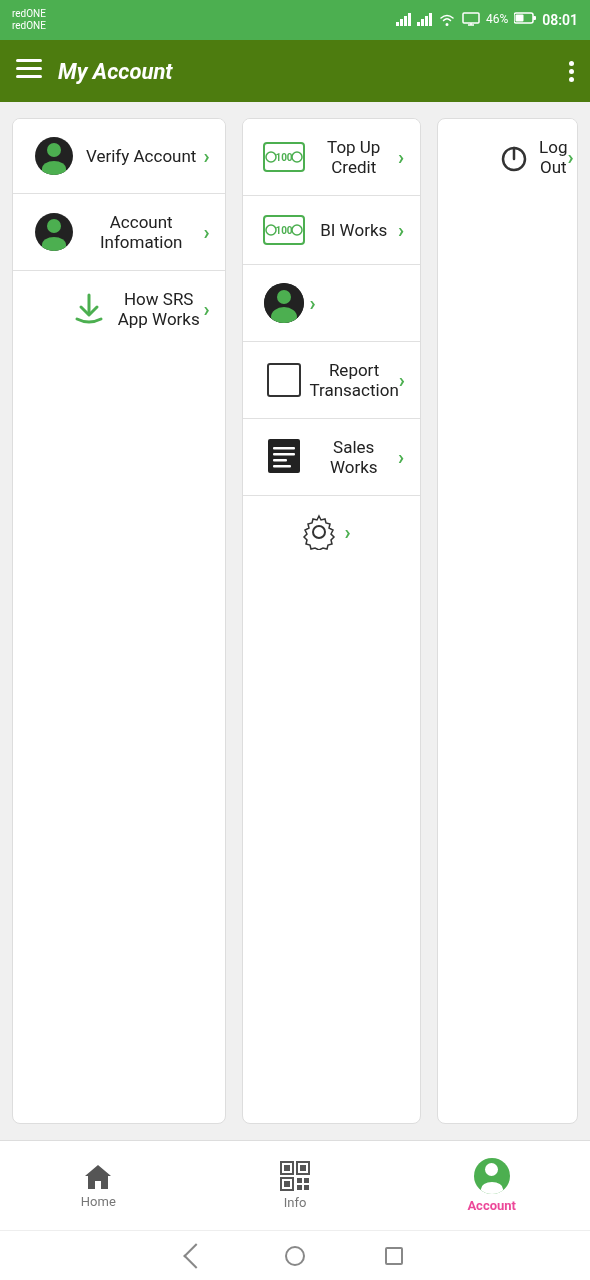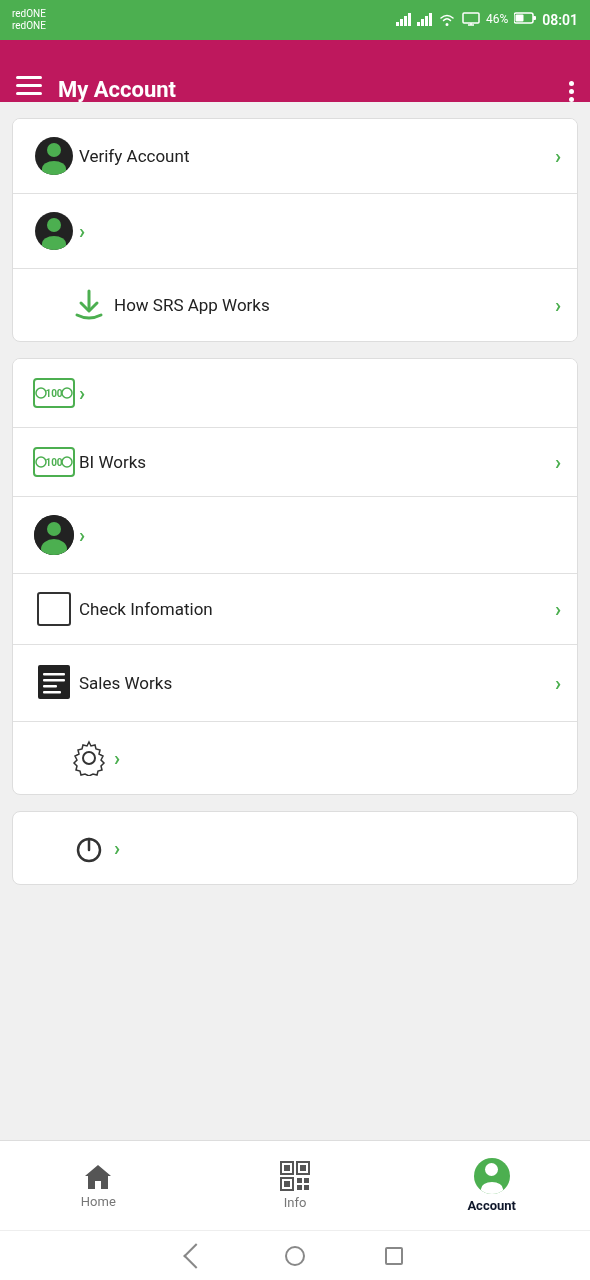--- a/index.html
+++ b/index.html
@@ -36,26 +36,27 @@
     }
     .signal-bars {
       display: flex; align-items: flex-end; gap: 1px; height: 14px;
     }
     .signal-bars span {
       background: white; width: 3px; display: block;
     }
 
     
     .top-bar {
-      background: #be185d;
+      background: #4d7c0f;
       height: 62px;
       display: flex;
-      align-items: flex-end;
+      align-items: center;
       padding: 0 16px;
       gap: 16px;
+      font-style: italic;
     }
     .hamburger-icon {
       color: white;
       font-size: 24px;
       cursor: pointer;
     }
     .top-bar-title {
       flex: 1;
       color: white;
       font-size: 22px;
@@ -74,22 +75,23 @@
       width: 5px; height: 5px;
       background: white;
       border-radius: 50%;
     }
 
     
     .content {
       flex: 1;
       padding: 16px 12px;
       display: flex;
-      flex-direction: column;
+      flex-direction: row;
       gap: 16px;
+      text-align: center;
     }
 
     
     .menu-card {
       background: white;
       border: 1px solid #ddd;
       border-radius: 8px;
       overflow: hidden;
     }
 
@@ -168,21 +170,21 @@
       gap: 4px;
       cursor: pointer;
       height: 100%;
       text-align: center;
     }
     .nav-item-label {
       font-size: 13px;
       color: #777;
     }
     .nav-item-label.active {
-      color: #0f172a;
+      color: #ec4899;
       font-weight: bold;
     }
 
     
     .icon-account-person {
       width: 36px; height: 36px;
       background: #4caf50;
       border-radius: 50%;
       display: flex;
       align-items: center;
@@ -304,20 +306,21 @@
         <div class="icon-person"></div>
       </div>
       <div class="menu-label">Verify Account</div>
       <div class="chevron">›</div>
     </div>
 
     <div class="menu-item">
       <div class="menu-icon">
         <div class="icon-person"></div>
       </div>
+      <div class="menu-label">Account Infomation</div>
       <div class="chevron">›</div>
     </div>
 
     <div class="menu-item">
       <div class="menu-icon">
         <svg width="36" height="36" viewBox="0 0 36 36">
           <line x1="18" y1="4" x2="18" y2="22" stroke="#4caf50" stroke-width="3" stroke-linecap="round"></line>
           <polyline points="10,16 18,24 26,16" stroke="#4caf50" stroke-width="3" fill="none" stroke-linecap="round" stroke-linejoin="round"></polyline>
           <path d="M6 28 Q18 34 30 28" stroke="#4caf50" stroke-width="3" fill="none" stroke-linecap="round"></path>
         </svg>
@@ -331,20 +334,21 @@
 
     <div class="menu-item">
       <div class="menu-icon">
         <svg width="44" height="32" viewBox="0 0 44 32">
           <rect x="2" y="2" width="40" height="28" rx="3" stroke="#4caf50" stroke-width="2" fill="white"></rect>
           <circle cx="9" cy="16" r="5" stroke="#4caf50" stroke-width="1.5" fill="white"></circle>
           <circle cx="35" cy="16" r="5" stroke="#4caf50" stroke-width="1.5" fill="white"></circle>
           <text x="22" y="20" text-anchor="middle" font-size="10" font-weight="bold" fill="#4caf50">100</text>
         </svg>
       </div>
+      <div class="menu-label">Top Up Credit</div>
       <div class="chevron">›</div>
     </div>
 
     <div class="menu-item">
       <div class="menu-icon">
         <svg width="44" height="32" viewBox="0 0 44 32">
           <rect x="2" y="2" width="40" height="28" rx="3" stroke="#4caf50" stroke-width="2" fill="white"></rect>
           <circle cx="9" cy="16" r="5" stroke="#4caf50" stroke-width="1.5" fill="white"></circle>
           <circle cx="35" cy="16" r="5" stroke="#4caf50" stroke-width="1.5" fill="white"></circle>
           <text x="22" y="20" text-anchor="middle" font-size="10" font-weight="bold" fill="#4caf50">100</text>
@@ -364,21 +368,21 @@
           </svg>
         </div>
       </div>
       <div class="chevron">›</div>
     </div>
 
     <div class="menu-item">
       <div class="menu-icon">
         <div style="width:34px;height:34px;border:2.5px solid #333;border-radius:3px;"></div>
       </div>
-      <div class="menu-label">Check Infomation</div>
+      <div class="menu-label">Report Transaction</div>
       <div class="chevron">›</div>
     </div>
 
     <div class="menu-item">
       <div class="menu-icon">
         <svg width="36" height="40" viewBox="0 0 36 40">
           <rect x="2" y="2" width="32" height="34" rx="2" fill="#222"></rect>
           <rect x="7" y="10" width="22" height="2.5" rx="1" fill="white"></rect>
           <rect x="7" y="16" width="22" height="2.5" rx="1" fill="white"></rect>
           <rect x="7" y="22" width="14" height="2.5" rx="1" fill="white"></rect>
@@ -401,20 +405,21 @@
   </div>
 
   <div class="menu-card">
     <div class="menu-item">
       <div class="menu-icon">
         <svg width="36" height="36" viewBox="0 0 36 36">
           <circle cx="18" cy="20" r="11" stroke="#333" stroke-width="2.5" fill="none"></circle>
           <line x1="18" y1="9" x2="18" y2="20" stroke="#333" stroke-width="2.5" stroke-linecap="round"></line>
         </svg>
       </div>
+      <div class="menu-label">Log Out</div>
       <div class="chevron">›</div>
     </div>
   </div>
 
 </div>
 
 <div class="bottom-nav">
 
   <div class="nav-item">
     <svg width="30" height="28" viewBox="0 0 30 28">

